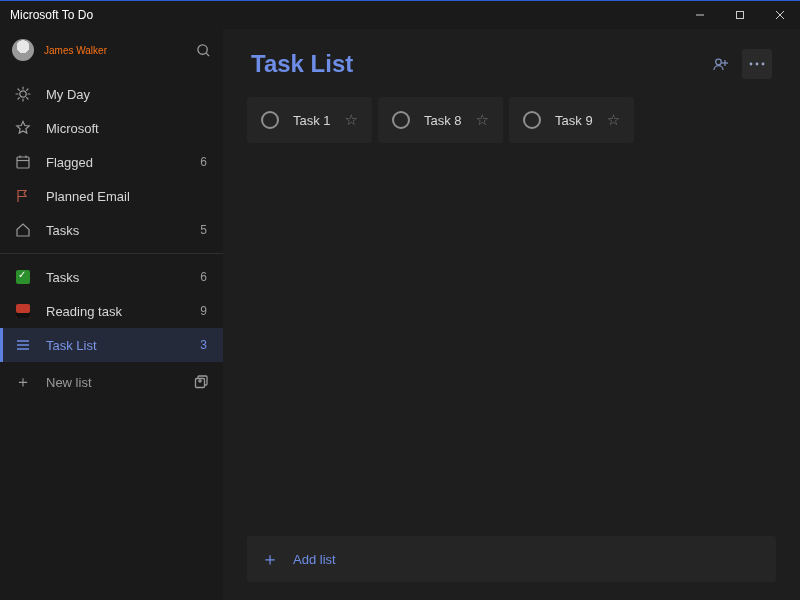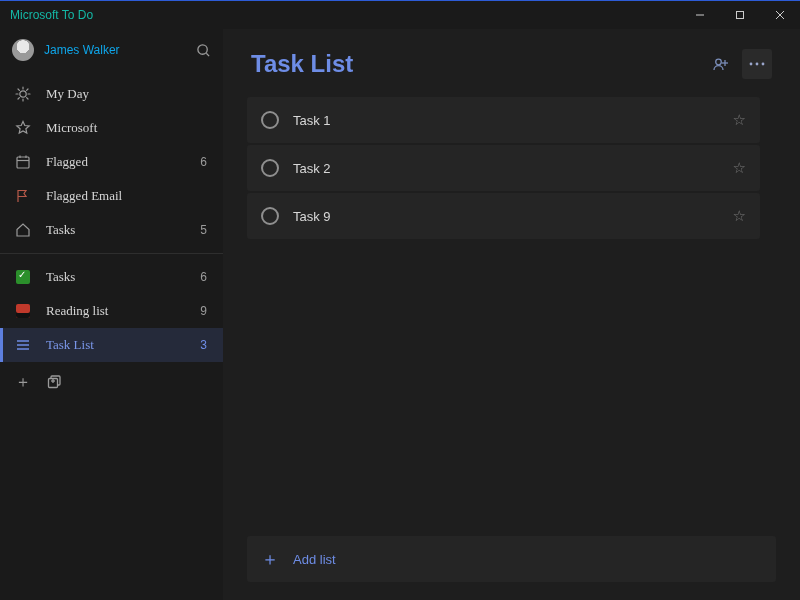--- a/index.html
+++ b/index.html
@@ -6,21 +6,21 @@
   body {
     width: 800px; height: 600px; overflow: hidden;
     font-family: "Segoe UI", Arial, sans-serif;
     background: #1e1e1e; color: #d0d0d0; font-size: 13px;
     border-top: 1px solid #2d5cd7;
   }
   
   .titlebar {
     height: 28px; background: #1a1a1a; display: flex;
     align-items: center; justify-content: space-between;
-    padding-left: 10px; color: #14b8a6; font-size: 12px;
+    padding-left: 10px; color: #ffffff; font-size: 12px;
   }
   .winctrls { display: flex; height: 100%; }
   .winbtn {
     width: 40px; display: flex; align-items: center;
     justify-content: center; color: #d0d0d0; font-size: 11px;
   }
   
   .app { display: flex; height: calc(100% - 28px); }
   .sidebar {
     width: 223px; background: #1a1a1a; display: flex; flex-direction: column;
@@ -31,31 +31,31 @@
   }
   
   .profile {
     display: flex; align-items: center; height: 42px;
     padding: 0 12px; gap: 10px;
   }
   .avatar {
     width: 22px; height: 22px; border-radius: 50%;
     background: radial-gradient(circle at 50% 35%, #e8e8e8 35%, #999 36%);
   }
-  .profile .name { flex: 1; color: #0ea5e9; font-size: 12px; }
+  .profile .name { flex: 1; color: #f97316; font-size: 10px; }
   .searchicon { color: #a0a0a0; }
   
   .nav { padding-top: 6px; }
   .nav-item {
     height: 34px; display: flex; align-items: center;
     padding: 0 14px 0 14px; gap: 14px; color: #d6d6d6;
     cursor: default;
   }
   .nav-item .icon { width: 18px; display:flex; align-items:center; justify-content:center; }
-  .nav-item .label { flex: 1; font-size: 13px; font-family: Liberation Serif, serif; }
+  .nav-item .label { flex: 1; font-size: 13px; }
   .nav-item .count { color: #9b9b9b; font-size: 12px; padding-right: 2px; }
   .divider { height: 1px; background: #2e2e2e; margin: 6px 0; }
   .nav-item.active {
     background: #252a3a; color: #6e8de6; border-left: 3px solid #5d7fe0;
     padding-left: 11px;
   }
   .nav-item.active .count { color: #6e8de6; }
   .nav-item.active .label { color: #7a96e8; }
   .newlist {
     height: 40px; display:flex; align-items:center; padding: 0 14px;
@@ -75,21 +75,21 @@
   }
   .main-title {
     flex:1; font-size: 24px; font-weight:600; color:#6e8de6;
   }
   .headbtn {
     width:30px; height:30px; display:flex; align-items:center;
     justify-content:center; border-radius:3px; color:#9aa6cc; margin-left:6px;
   }
   .headbtn.boxed { background:#2a2a2a; }
   
-  .tasks { padding: 8px 40px 0 24px; display:flex; flex-direction:column; gap:0;}
+  .tasks { padding: 8px 40px 0 24px; display:flex; gap:6px;}
   .task {
     height: 46px; background:#252525; border-radius:3px;
     display:flex; align-items:center; padding: 0 14px; gap: 14px;
     margin-bottom: 2px;
   }
   .circle {
     width:18px; height:18px; border:2px solid #8f8f8f; border-radius:50%;
   }
   .task .tlabel { flex:1; color:#d8d8d8; font-size:13px; }
   .star { color:#777; font-size:15px; }
@@ -181,21 +181,21 @@
         </span>
         <span class="label">Flagged</span>
         <span class="count">6</span>
       </div>
       <div class="nav-item">
         <span class="icon">
           <svg width="16" height="16" viewBox="0 0 16 16" stroke="#b85a4a" stroke-width="1.2" fill="none">
               <path d="M3 2v12M3 2.5h8l-2 3 2 3H3"></path>
             </svg>
         </span>
-        <span class="label">Flagged Email</span>
+        <span class="label">Planned Email</span>
         <span class="count"></span>
       </div>
       <div class="nav-item">
         <span class="icon">
           <svg width="16" height="16" viewBox="0 0 16 16" stroke="#9a9a9a" stroke-width="1.2" fill="none">
               <path d="M2 7.5L8 2l6 5.5V14H2z"></path>
             </svg>
         </span>
         <span class="label">Tasks</span>
         <span class="count">5</span>
@@ -207,38 +207,39 @@
         <span class="icon">
             <span class="sq green"></span>
           </span>
         <span class="label">Tasks</span>
         <span class="count">6</span>
       </div>
       <div class="nav-item">
         <span class="icon">
             <span class="sq red"></span>
           </span>
-        <span class="label">Reading list</span>
+        <span class="label">Reading task</span>
         <span class="count">9</span>
       </div>
       <div class="nav-item active">
         <span class="icon">
           <svg width="16" height="16" viewBox="0 0 16 16" stroke="#6e8de6" stroke-width="1.5">
               <line x1="2" y1="4" x2="14" y2="4"></line>
               <line x1="2" y1="8" x2="14" y2="8"></line>
               <line x1="2" y1="12" x2="14" y2="12"></line>
             </svg>
         </span>
         <span class="label">Task List</span>
         <span class="count">3</span>
       </div>
     </div>
 
     <div class="newlist">
       <span class="plus">＋</span>
+      <span class="label">New list</span>
       <span class="groupicon">
         <svg width="16" height="16" viewBox="0 0 16 16" stroke="#9a9a9a" stroke-width="1.3" fill="none">
             <rect x="2.5" y="4.5" width="9" height="9" rx="1"></rect>
             <path d="M5 4.5V3a1 1 0 011-1h7a1 1 0 011 1v7a1 1 0 01-1 1h-1.5"></path>
             <line x1="5" y1="7" x2="9" y2="7"></line>
             <line x1="7" y1="5" x2="7" y2="9"></line>
           </svg>
       </span>
     </div>
   </div>
@@ -264,21 +265,21 @@
     </div>
 
     <div class="tasks">
       <div class="task">
         <span class="circle"></span>
         <span class="tlabel">Task 1</span>
         <span class="star">☆</span>
       </div>
       <div class="task">
         <span class="circle"></span>
-        <span class="tlabel">Task 2</span>
+        <span class="tlabel">Task 8</span>
         <span class="star">☆</span>
       </div>
       <div class="task">
         <span class="circle"></span>
         <span class="tlabel">Task 9</span>
         <span class="star">☆</span>
       </div>
     </div>
 
     <div class="addtask">

